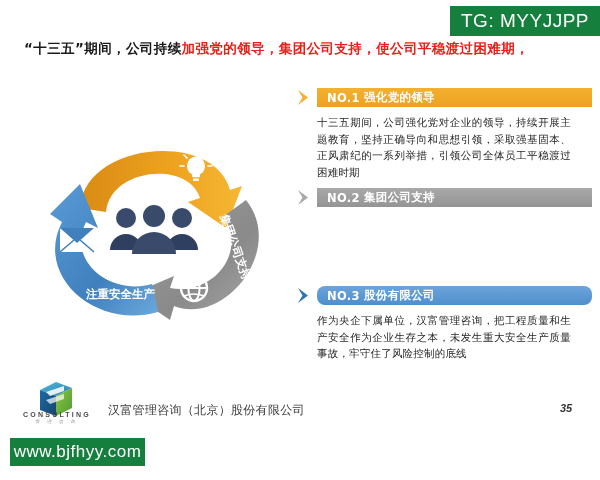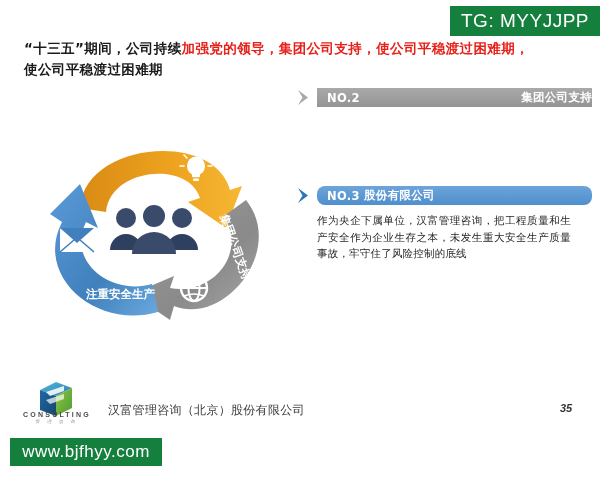--- a/index.html
+++ b/index.html
@@ -15,21 +15,21 @@
   
   .wm{
     position:absolute;
     background:#15803d;
     color:#ffffff;
     font-family:"Liberation Sans",sans-serif;
     letter-spacing:.5px;
     display:flex;align-items:center;justify-content:center;
   }
   .wm-top{right:0;top:6px;width:150px;height:30px;font-size:19px;}
-  .wm-bottom{left:10px;top:438px;width:152px;height:28px;font-size:17px;}
+  .wm-bottom{left:10px;top:438px;width:135px;height:28px;font-size:17px;}
 
   
   .headline{
     position:absolute;left:24px;top:38px;width:556px;
     font-family:"DejaVu Sans","Liberation Sans",sans-serif;
     font-size:13.5px;line-height:21px;font-weight:700;color:#1a1a1a;
     letter-spacing:.4px;
   }
   .headline .red{color:#e8201a;}
 
@@ -43,21 +43,21 @@
   .bar-row{display:flex;align-items:center;height:19px;}
   .chev{width:18px;height:19px;flex:0 0 18px;margin-right:3px;}
   .chev svg{display:block;}
   .bar{
     flex:1 1 auto;height:19px;display:flex;align-items:center;
     padding-left:10px;box-sizing:border-box;
     color:#ffffff;font-size:11.5px;font-weight:700;letter-spacing:.3px;
     font-family:"DejaVu Sans","Liberation Sans",sans-serif;
   }
   .bar-1{background:linear-gradient(180deg,#f3b031 0%,#eda21f 100%);}
-  .bar-2{background:linear-gradient(180deg,#a9a9a9 0%,#949494 100%);justify-content:space-between;}
+  .bar-2{background:linear-gradient(180deg,#a9a9a9 0%,#949494 100%);}
   .bar-3{background:linear-gradient(180deg,#6da4da 0%,#4e8fcd 100%);border-radius:8px;}
   .body-txt{
     margin:7px 0 0 21px;width:254px;
     font-family:"DejaVu Sans","Liberation Sans",sans-serif;
     font-size:10.5px;line-height:16.5px;color:#262626;
     text-align:justify;letter-spacing:.2px;
   }
   .b1{height:94px;}
   .b2{height:92px;}
   .b3{height:96px;}
@@ -87,21 +87,20 @@
 </style>
 </head>
 <body>
 
 <div class="slide">
 
   <div class="wm wm-top">TG: MYYJJPP</div>
 
   <div class="headline">
     <span>“十三五”期间，公司持续</span><span class="red">加强党的领导，集团公司支持，使公司平稳渡过困难期，</span><br>
-    <span>使公司平稳渡过困难期</span>
   </div>
 
   <div class="diagram">
     <svg width="272" height="232" viewBox="0 0 272 232" xmlns="http://www.w3.org/2000/svg">
       <defs>
         <linearGradient id="gOrange" x1="0" y1="0" x2="1" y2="0">
           <stop offset="0%" stop-color="#d98b14"></stop>
           <stop offset="55%" stop-color="#eda21f"></stop>
           <stop offset="100%" stop-color="#f6b733"></stop>
         </linearGradient>
@@ -168,20 +167,34 @@
         <circle cx="164" cy="120" r="10"></circle>
         <path d="M92 152 a16 16 0 0 1 32 0 z" fill="#2f3f5f"></path>
         <path d="M148 152 a16 16 0 0 1 32 0 z" fill="#2f3f5f"></path>
         <path d="M114 156 a22 22 0 0 1 44 0 z" fill="#3a4a6b"></path>
       </g>
     </svg>
   </div>
 
   <div class="panel">
 
+    <div class="block b1">
+      <div class="bar-row">
+        <span class="chev">
+          <svg width="18" height="19" viewBox="0 0 18 19">
+              <path d="M2 2 L12 9.5 L2 17 L6.5 9.5 Z" fill="#f3b031"></path>
+            </svg>
+        </span>
+        <div class="bar bar-1">
+          <span>NO.1</span>&nbsp;
+          <span>强化党的领导</span>
+        </div>
+      </div>
+      <div class="body-txt">十三五期间，公司强化党对企业的领导，持续开展主题教育，坚持正确导向和思想引领，采取强基固本、正风肃纪的一系列举措，引领公司全体员工平稳渡过困难时期</div>
+    </div>
 
     <div class="block b2">
       <div class="bar-row">
         <span class="chev">
           <svg width="18" height="19" viewBox="0 0 18 19">
               <path d="M2 2 L12 9.5 L2 17 L6.5 9.5 Z" fill="#a9a9a9"></path>
             </svg>
         </span>
         <div class="bar bar-2">
           <span>NO.2</span>&nbsp;

